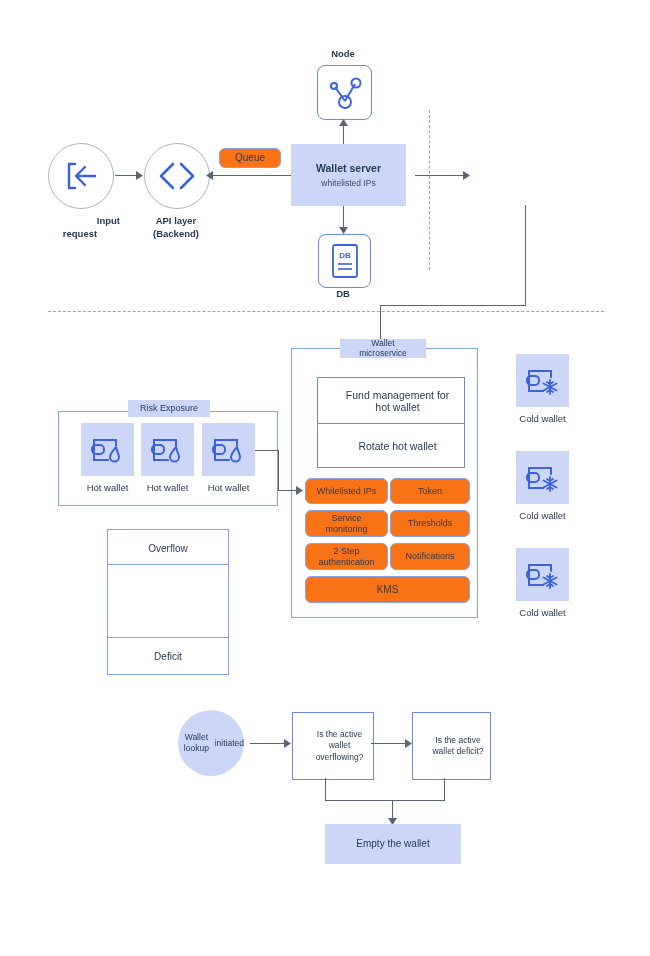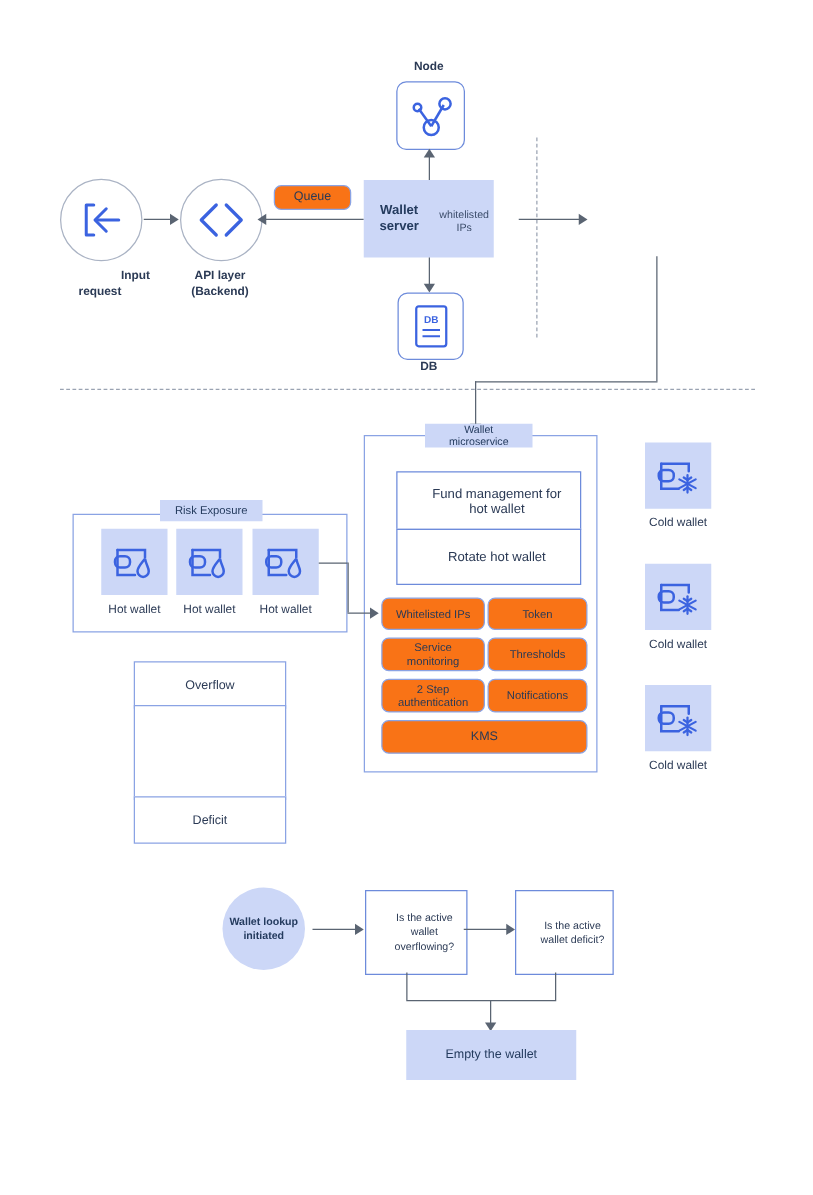--- a/index.html
+++ b/index.html
@@ -143,21 +143,21 @@
 
   <div class="abs roundtag ctr" style="left:219px;top:148px;width:60px;height:18px;">
     <span style="font-size:10px;">Queue</span>
   </div>
 
   <div class="abs line-h" style="left:212px;top:175px;width:79px;"></div>
   <svg class="abs" style="left:206px;top:171px;" width="7" height="9">
       <polygon points="0,4.5 7,9 7,0" fill="#5a6472"></polygon>
     </svg>
 
-  <div class="abs fillbox ctr" style="left:291px;top:144px;width:104px;height:62px;flex-direction:row;align-items:center;">
+  <div class="abs fillbox ctr" style="left:291px;top:144px;width:115px;height:62px;flex-direction:column;align-items:center;">
     <div style="font-size:10.5px;font-weight:bold;">Wallet server</div>
     <div style="font-size:8.5px;margin-top:3px;color:#3c4d6b;">whitelisted IPs</div>
   </div>
 
   <div class="abs line-v" style="left:343px;top:206px;height:22px;"></div>
   <svg class="abs" style="left:339px;top:227px;" width="9" height="7">
       <polygon points="4.5,7 0,0 9,0" fill="#5a6472"></polygon>
     </svg>
 
   <div class="abs iconbox ctr" style="left:318px;top:234px;width:51px;height:52px;">
@@ -324,21 +324,21 @@
         <line x1="32.5" y1="19.5" x2="19.5" y2="26.5"></line>
         <line x1="23" y1="18" x2="26" y2="20"></line>
           <line x1="29" y1="18" x2="26" y2="20"></line>
         <line x1="23" y1="28" x2="26" y2="26"></line>
           <line x1="29" y1="28" x2="26" y2="26"></line>
       </g>
     </svg>
   </div>
   <div class="abs caption" style="left:508px;top:607px;width:69px;">Cold wallet</div>
 
-  <div class="abs circle-fill ctr" style="left:178px;top:710px;width:66px;height:66px;flex-direction:column;font-size:8.5px;line-height:1.25;font-weight:bold;">
+  <div class="abs circle-fill ctr" style="left:178px;top:710px;width:66px;height:66px;flex-direction:row;font-size:8.5px;line-height:1.25;">
     <div>Wallet lookup</div>
     <div>initiated</div>
   </div>
 
   <div class="abs line-h" style="left:250px;top:743px;width:35px;"></div>
   <svg class="abs" style="left:284px;top:739px;" width="7" height="9">
       <polygon points="7,4.5 0,9 0,0" fill="#5a6472"></polygon>
     </svg>
 
   <div class="abs outlinebox ctr" style="left:292px;top:712px;width:67px;height:66px;flex-direction:column;font-size:8.5px;line-height:1.3;">

